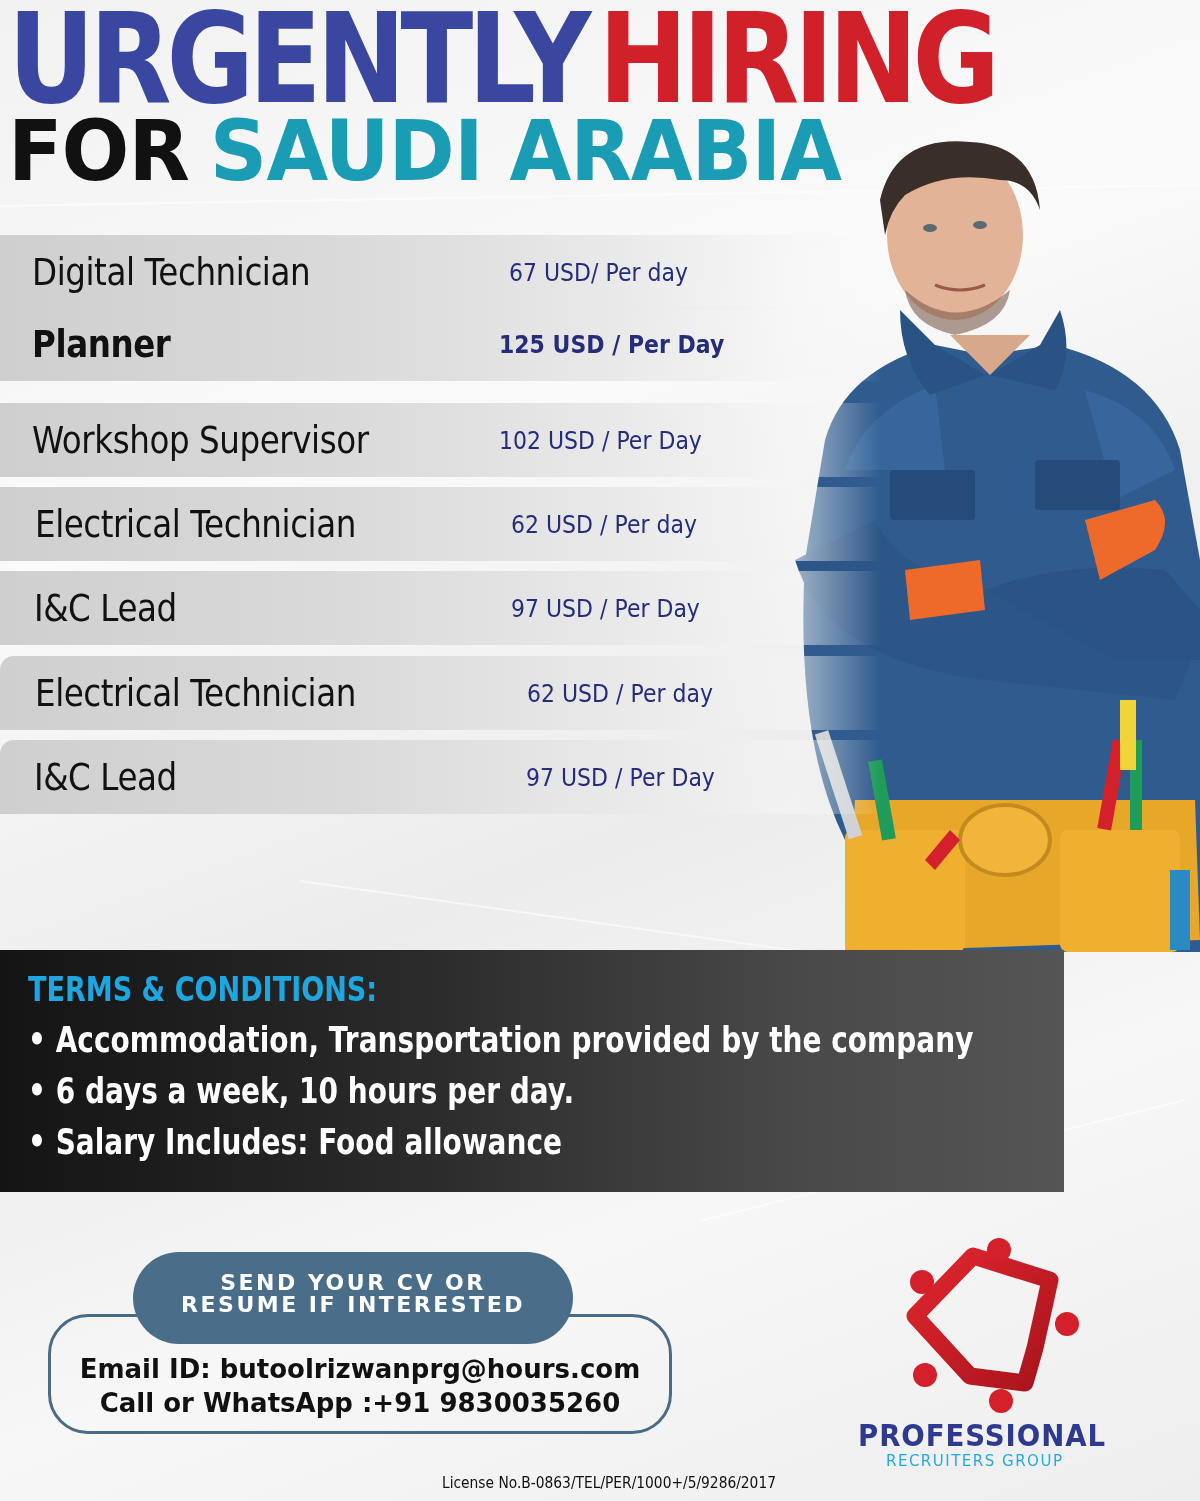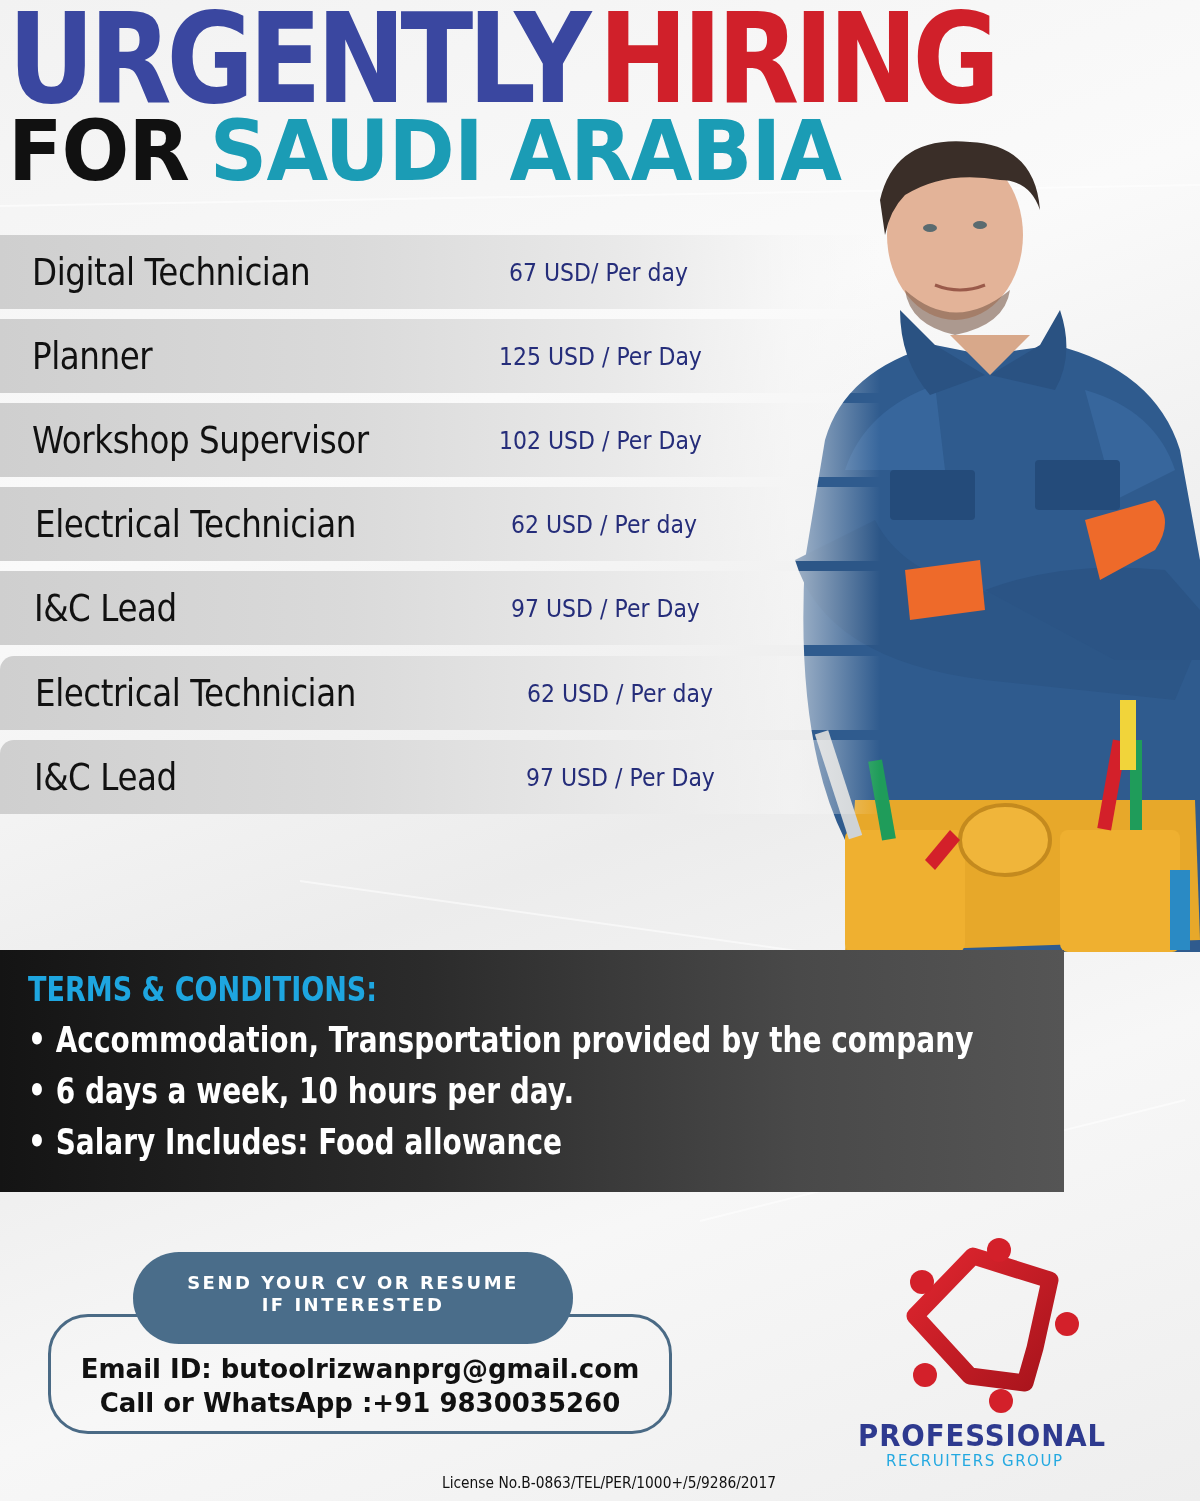--- a/index.html
+++ b/index.html
@@ -62,21 +62,21 @@
   .contact-line {
     position: absolute; left: 0; width: 100%; text-align: center; font-size: 26px; font-weight: bold;
     color: #111; font-family: "DejaVu Sans", sans-serif; white-space: nowrap;
   }
   .cv-pill {
     position: absolute; left: 133px; top: 1252px; width: 440px; height: 92px;
     background: #4a6d8a; border-radius: 46px;
     display: flex; align-items: center; justify-content: center; text-align: center;
   }
   .cv-pill span {
-    color: #ffffff; font-size: 18px; font-weight: bold; letter-spacing: 2.5px; line-height: 22px;
+    color: #ffffff; font-size: 22px; font-weight: bold; letter-spacing: 2.5px; line-height: 22px;
     font-family: "DejaVu Sans", sans-serif; width: 360px; display: block; margin-top: -8px;
   }
   .logo { position: absolute; left: 895px; top: 1238px; width: 190px; height: 180px; }
   .logo-main {
     position: absolute; left: 858px; top: 1418px; font-size: 30px; color: #2e3a8f; font-weight: bold;
     letter-spacing: 1px; font-family: "DejaVu Sans", sans-serif; transform: scaleX(0.92); transform-origin: left top; white-space: nowrap;
   }
   .logo-sub {
     position: absolute; left: 886px; top: 1452px; font-size: 15px; color: #24a9e1; letter-spacing: 1.5px;
     font-family: "DejaVu Sans", sans-serif; white-space: nowrap;
@@ -137,21 +137,21 @@
   <rect x="345" y="600" width="12" height="90" fill="#1f9c5a"></rect>
   <rect x="335" y="560" width="16" height="70" fill="#f1d43a"></rect>
   <path d="M140 720 L165 690 L175 700 L150 730 Z" fill="#d3202a"></path>
   <rect x="385" y="730" width="20" height="80" fill="#2a8ac4"></rect>
 </svg>
 
 <div class="job-row" style="top:235px;">
   <span class="job-title">Digital Technician</span>
   <span class="job-pay" style="left:509px;">67 USD/ Per day</span>
 </div>
-<div class="job-row" style="top:319px;">
+<div class="job-row" style="top:307px;font-weight:bold;">
   <span class="job-title">Planner</span>
   <span class="job-pay" style="left:499px;">125 USD / Per Day</span>
 </div>
 <div class="job-row" style="top:403px;">
   <span class="job-title">Workshop Supervisor</span>
   <span class="job-pay" style="left:499px;">102 USD / Per Day</span>
 </div>
 <div class="job-row" style="top:487px;">
   <span class="job-title" style="left:35px;">Electrical Technician</span>
   <span class="job-pay" style="left:511px;">62 USD / Per day</span>
@@ -170,21 +170,21 @@
 </div>
 
 <div class="terms">
   <div class="terms-heading">TERMS &amp; CONDITIONS:</div>
   <div class="terms-item" style="top:70px;">• Accommodation, Transportation provided by the company</div>
   <div class="terms-item" style="top:121px;">• 6 days a week, 10 hours per day.</div>
   <div class="terms-item" style="top:172px;">• Salary Includes: Food allowance</div>
 </div>
 
 <div class="contact-box">
-  <div class="contact-line" style="top:37px;">Email ID: butoolrizwanprg@gmail.com</div>
+  <div class="contact-line" style="top:37px;">Email ID: butoolrizwanprg@hours.com</div>
   <div class="contact-line" style="top:71px;">Call or WhatsApp :+91 9830035260</div>
 </div>
 <div class="cv-pill">
   <span>SEND YOUR CV OR RESUME IF INTERESTED</span>
 </div>
 
 <svg class="logo" viewBox="0 0 190 180" xmlns="http://www.w3.org/2000/svg">
   <defs>
     <linearGradient id="lg" x1="0" y1="0" x2="1" y2="1">
       <stop offset="0" stop-color="#e0262f"></stop>

